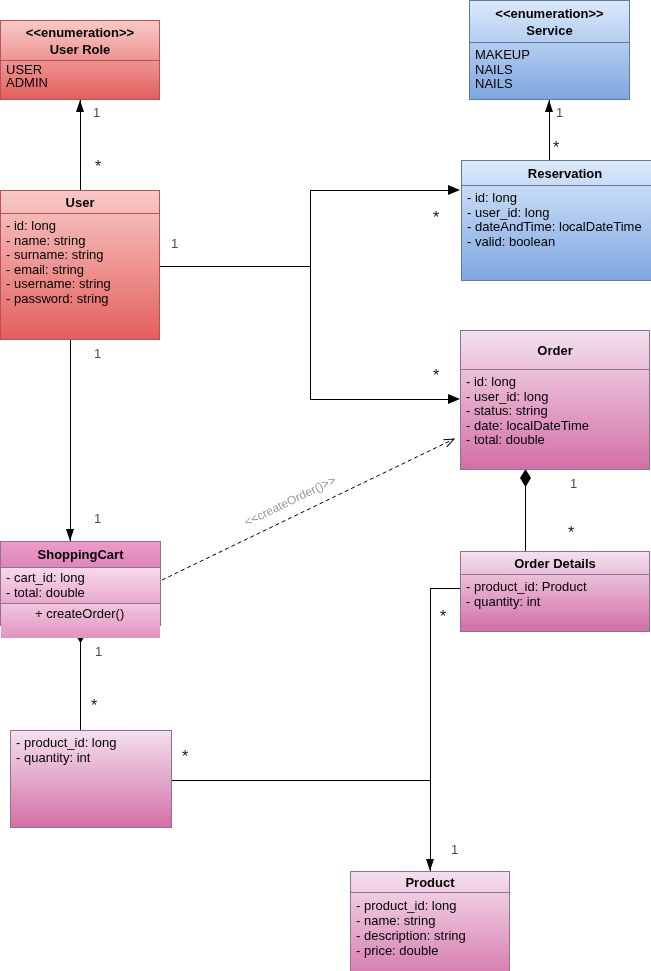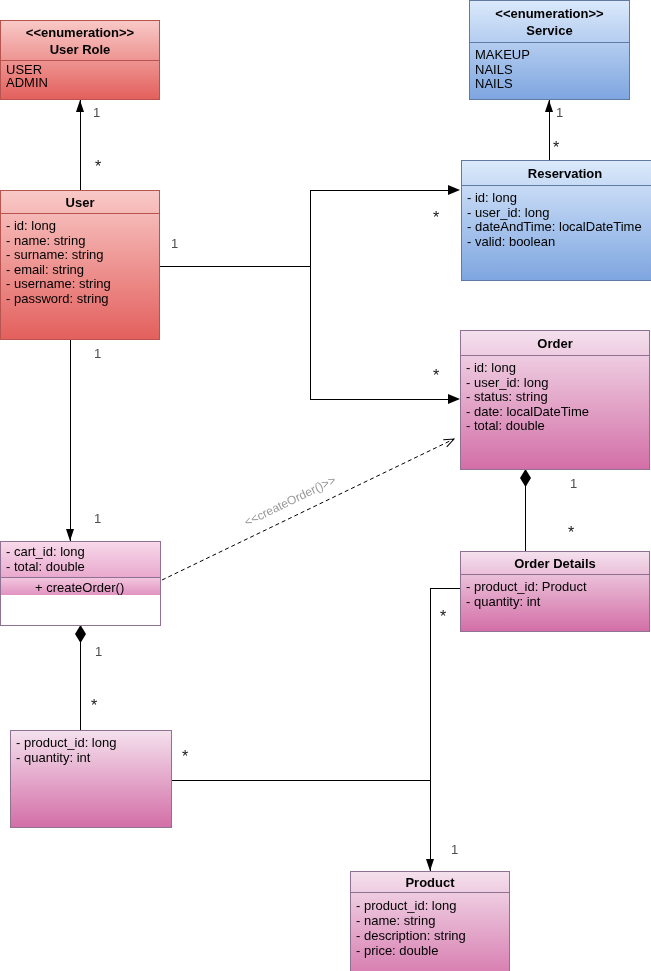--- a/index.html
+++ b/index.html
@@ -144,38 +144,41 @@
     </div>
     <div class="rows">
       <div class="row">- id: long</div>
       <div class="row">- user_id: long</div>
       <div class="row">- dateAndTime: localDateTime</div>
       <div class="row">- valid: boolean</div>
     </div>
   </div>
 
   <div class="box pink" style="left:460px; top:330px; width:190px; height:140px;">
-    <div class="hd" style="height:25px;">
+    <div class="hd" style="height:39px;">
       <div>Order</div>
     </div>
     <div class="rows">
       <div class="row">- id: long</div>
       <div class="row">- user_id: long</div>
       <div class="row">- status: string</div>
       <div class="row">- date: localDateTime</div>
       <div class="row">- total: double</div>
     </div>
   </div>
 
   <div class="box cartbox" style="left:0; top:541px; width:161px; height:85px;">
+    <div class="hd" style="height:26px;">
+      <div>ShoppingCart</div>
+    </div>
     <div class="rows attrs-c" style="height:36px; padding-top:3px;">
       <div class="row">- cart_id: long</div>
       <div class="row">- total: double</div>
     </div>
-    <div class="rows method-c" style="height:17px; padding-top:3px;padding-left:34px;">
+    <div class="rows method-c" style="height:34px; padding-top:3px;padding-left:34px;">
       <div class="row">+ createOrder()</div>
     </div>
   </div>
 
   <div class="box pink" style="left:10px; top:730px; width:162px; height:98px;">
     <div class="rows">
       <div class="row">- product_id: long</div>
       <div class="row">- quantity: int</div>
     </div>
   </div>

